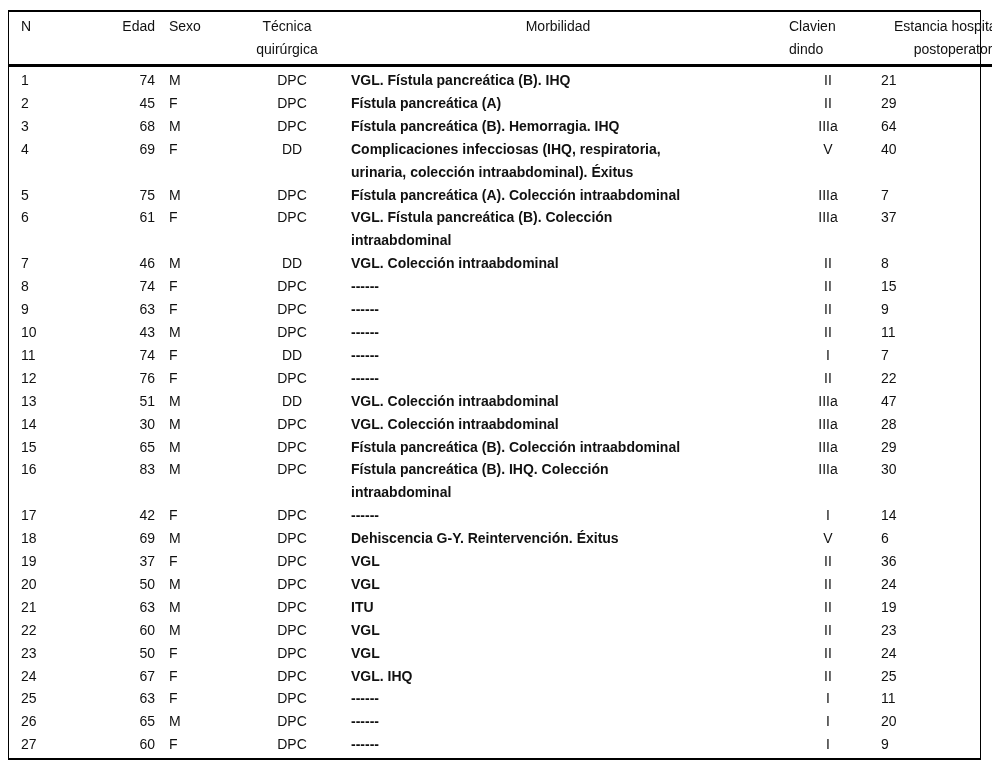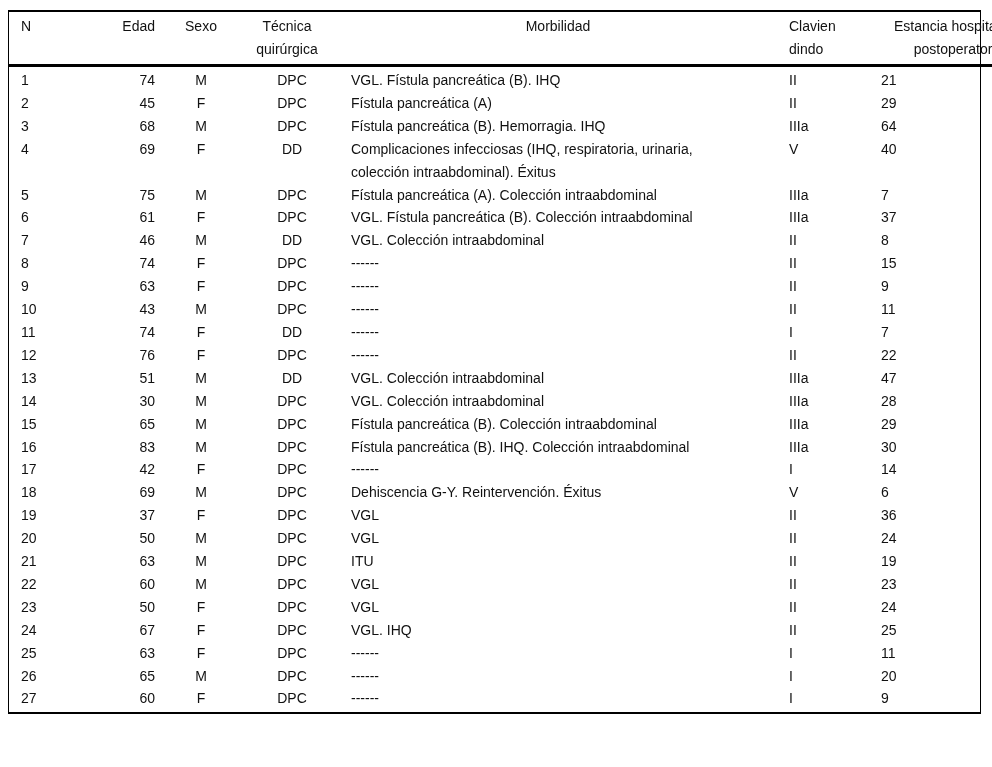--- a/index.html
+++ b/index.html
@@ -38,36 +38,37 @@
     padding: 3px 2px 4px 2px;
   }
   td {
     vertical-align: top;
     line-height: 22.9px;
     padding: 0 2px;
   }
   
   .col-n          { width: 60px;  text-align: left; padding-left: 12px; }
   .col-edad       { width: 60px;  text-align: right; padding-left: 12px; }
-  .col-sexo       { width: 64px;  text-align: center; padding-left: 12px; }
+  .col-sexo       { width: 64px;  text-align: left; padding-left: 12px; }
   .col-tecnica    { width: 100px; text-align: center; padding-left: 12px; }
   .col-morbilidad { width: 434px; text-align: left; padding-left: 12px; }
-  .col-clavien    { width: 78px;  text-align: left; padding-left: 12px; }
+  .col-clavien    { width: 78px;  text-align: center; padding-left: 12px; }
   .col-estancia   { width: 175px; text-align: left; padding-left: 12px; }
   
   th.col-tecnica, th.col-morbilidad, th.col-estancia {
     text-align: center;
     padding-left: 2px;
     margin-top: 36px;
   }
   th.col-clavien { text-align: left; padding-left: 12px; }
   
   .morb-text {
     display: inline-block;
     max-width: 356px;
+    font-weight: bold;
   }
   tbody tr:first-child td { padding-top: 2px; }
   tbody tr:last-child td { padding-bottom: 2px; }
 </style>
 </head>
 <body>
 
 <div class="table-wrap">
   <table>
     <thead>

